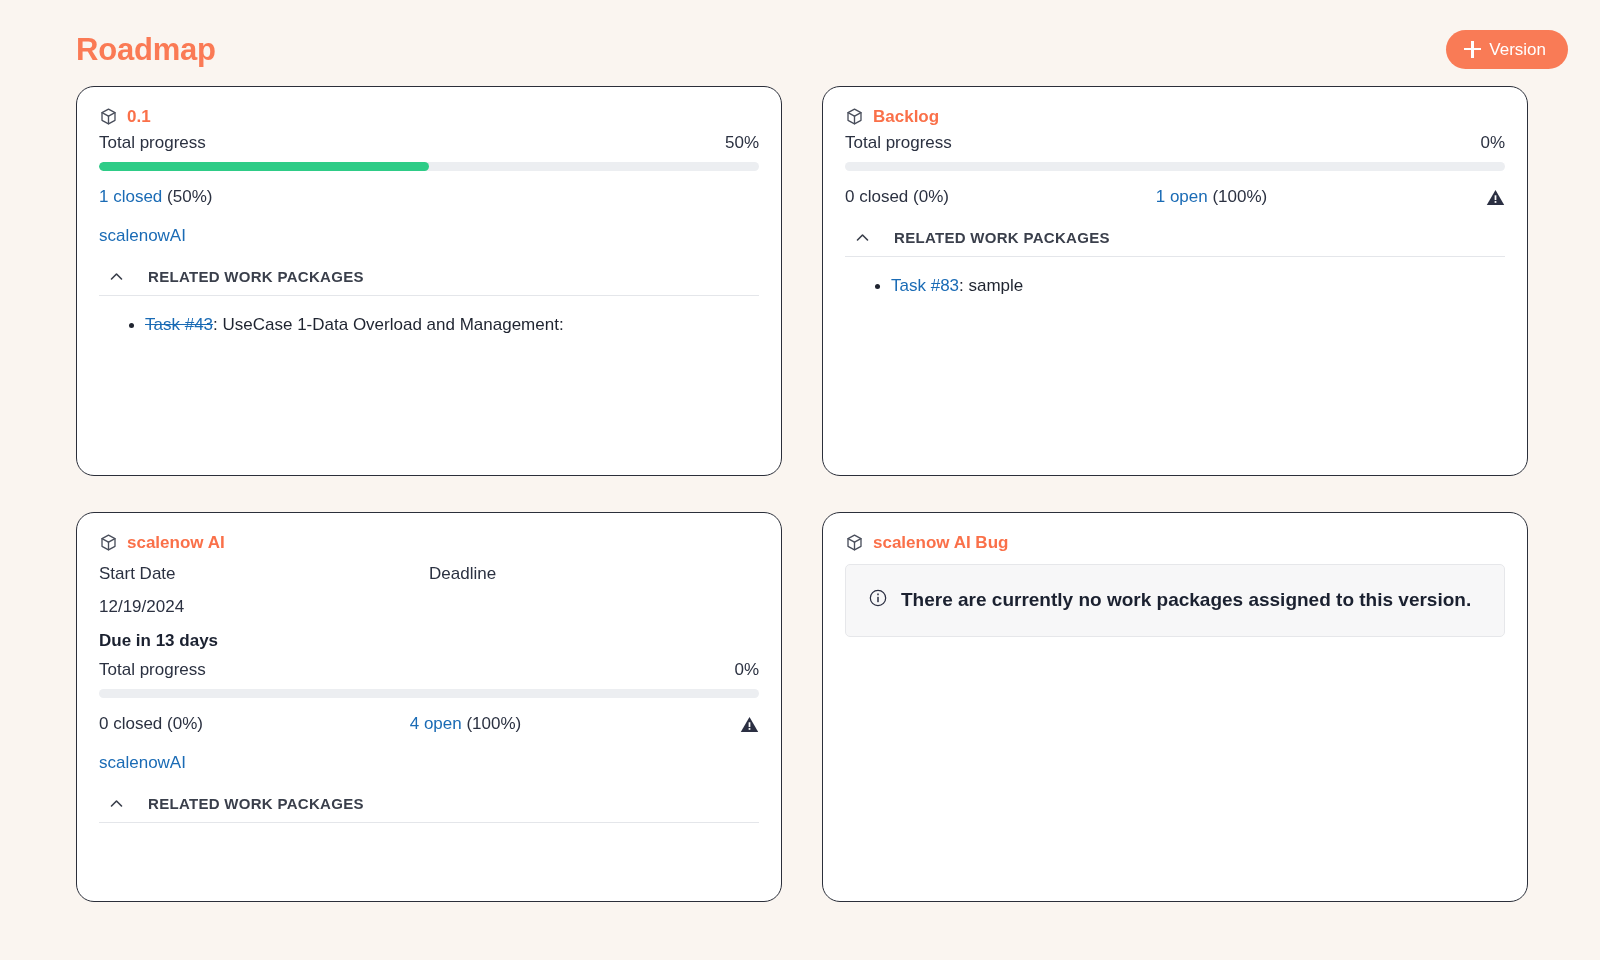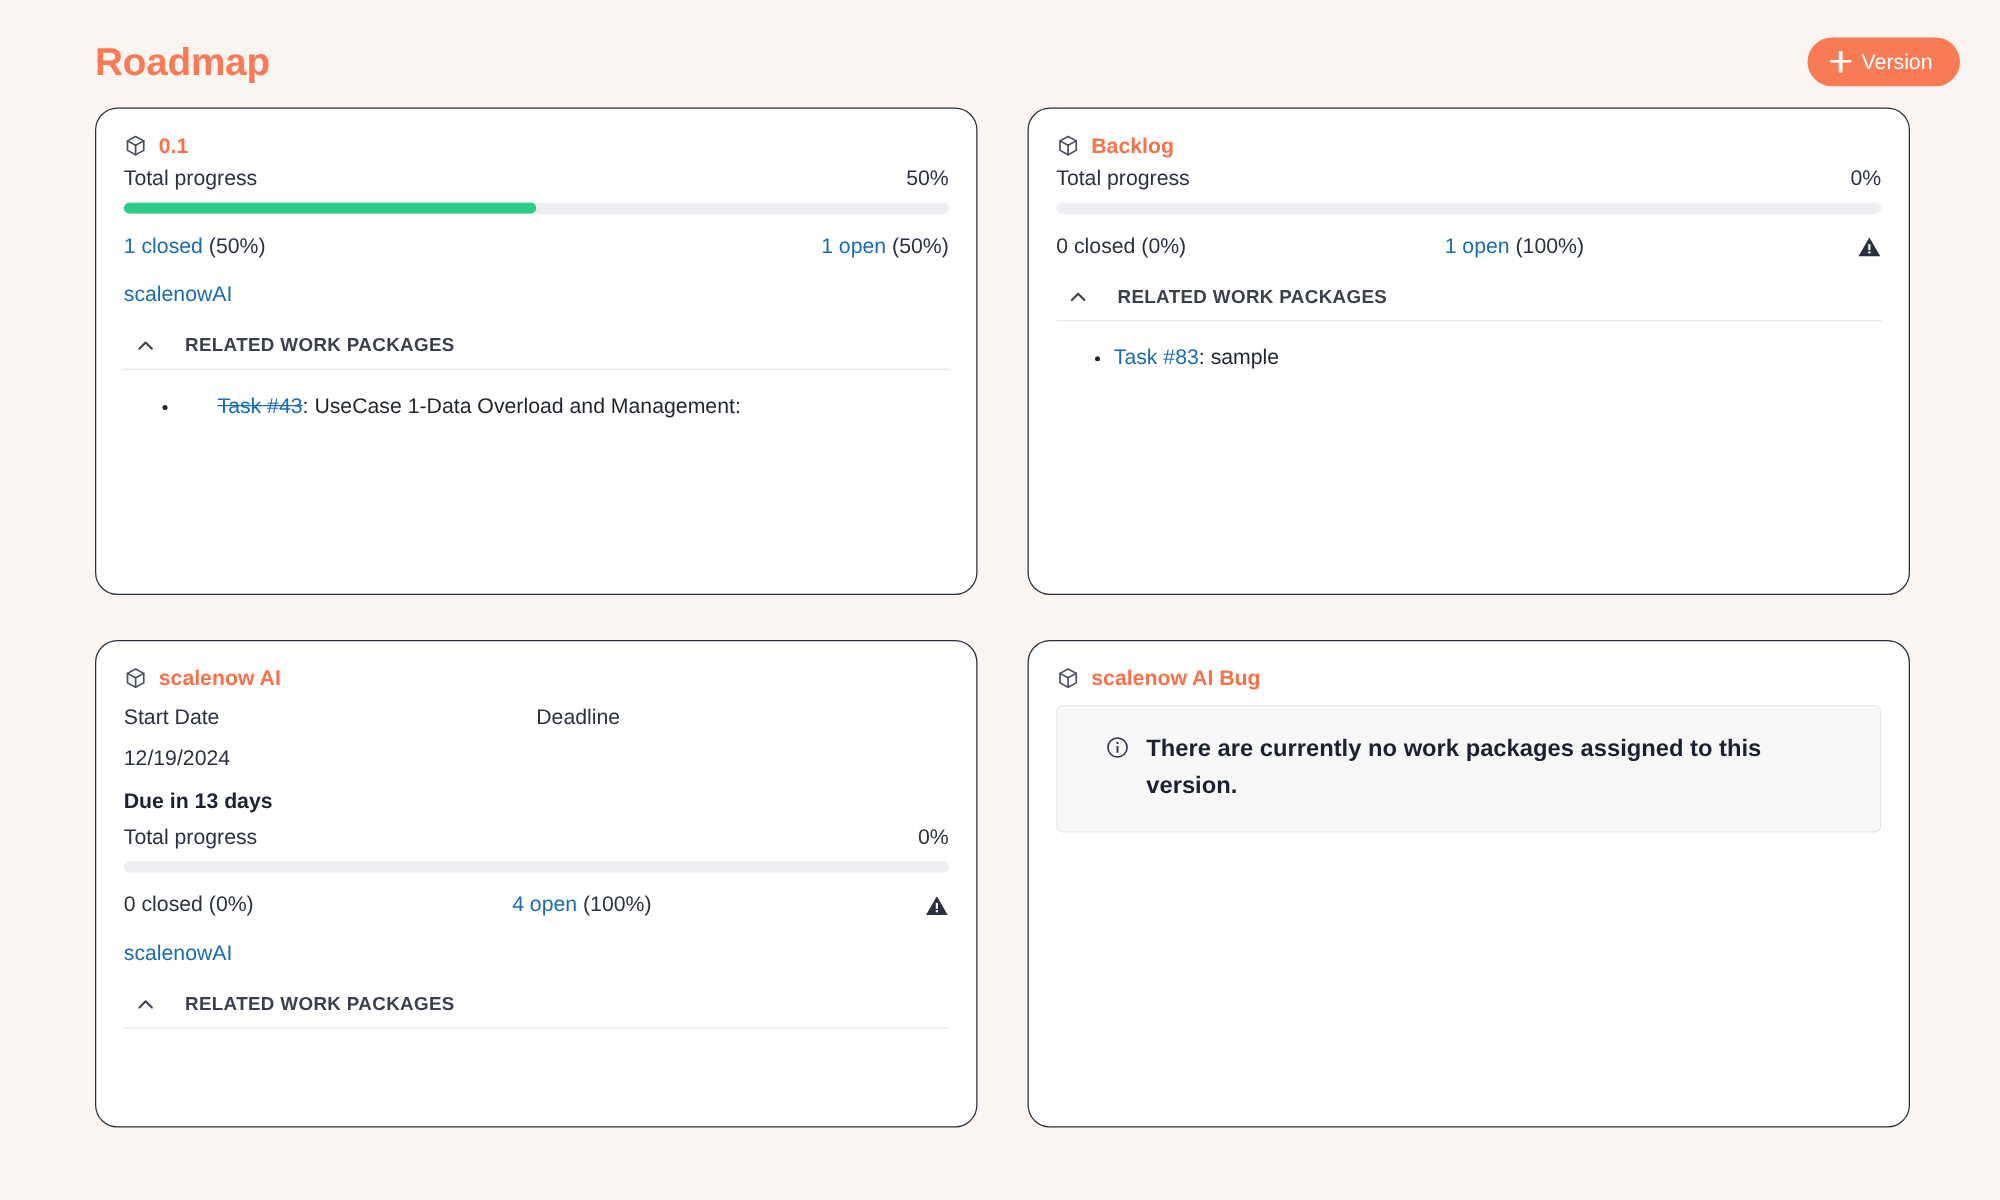--- a/index.html
+++ b/index.html
@@ -237,30 +237,29 @@
     line-height: 33px;
   }
   .rwp-list li::marker { color: #1f2430; font-size: 15px; }
   .task-link {
     color: #1a6bb5;
     text-decoration: none;
     cursor: pointer;
   }
   .task-link.closed {
     text-decoration: line-through;
-    margin-left: 29px;
   }
 
   
   .notice {
     margin-top: 12px;
     background: #f7f7f8;
     border: 1px solid #e6e7ea;
     border-radius: 5px;
-    padding: 20px 22px 22px 38px;
+    padding: 20px 22px 22px 22px;
     display: flex;
     gap: 13px;
     align-items: flex-start;
   }
   .notice-icon { flex: 0 0 auto; width: 20px; height: 20px; margin-top: 3px; }
   .notice-text {
     font-size: 19px;
     font-weight: bold;
     line-height: 29px;
     color: #1b2130;
@@ -299,24 +298,20 @@
       </div>
       <div class="progress-track">
         <div class="progress-fill" id="fill-0" style="width: 50%;"></div>
       </div>
 
       <div class="counts-row two-col">
         <span class="counts-left">
           <a class="link closed-link">1 closed</a>
           <span>(50%)</span>
         </span>
-        <span class="counts-right">
-          <a class="link">1 open</a>
-          <span>(50%)</span>
-        </span>
       </div>
 
       <a class="project-link">scalenowAI</a>
 
       <div class="rwp">
         <div class="rwp-head">
           <span class="chevron-up">
             <svg viewBox="0 0 24 24" width="15" height="15" fill="none" stroke="#3a3f4b" stroke-width="2.6" stroke-linecap="round" stroke-linejoin="round">
               <path d="M4 16 12 8l8 8"></path>
             </svg>

